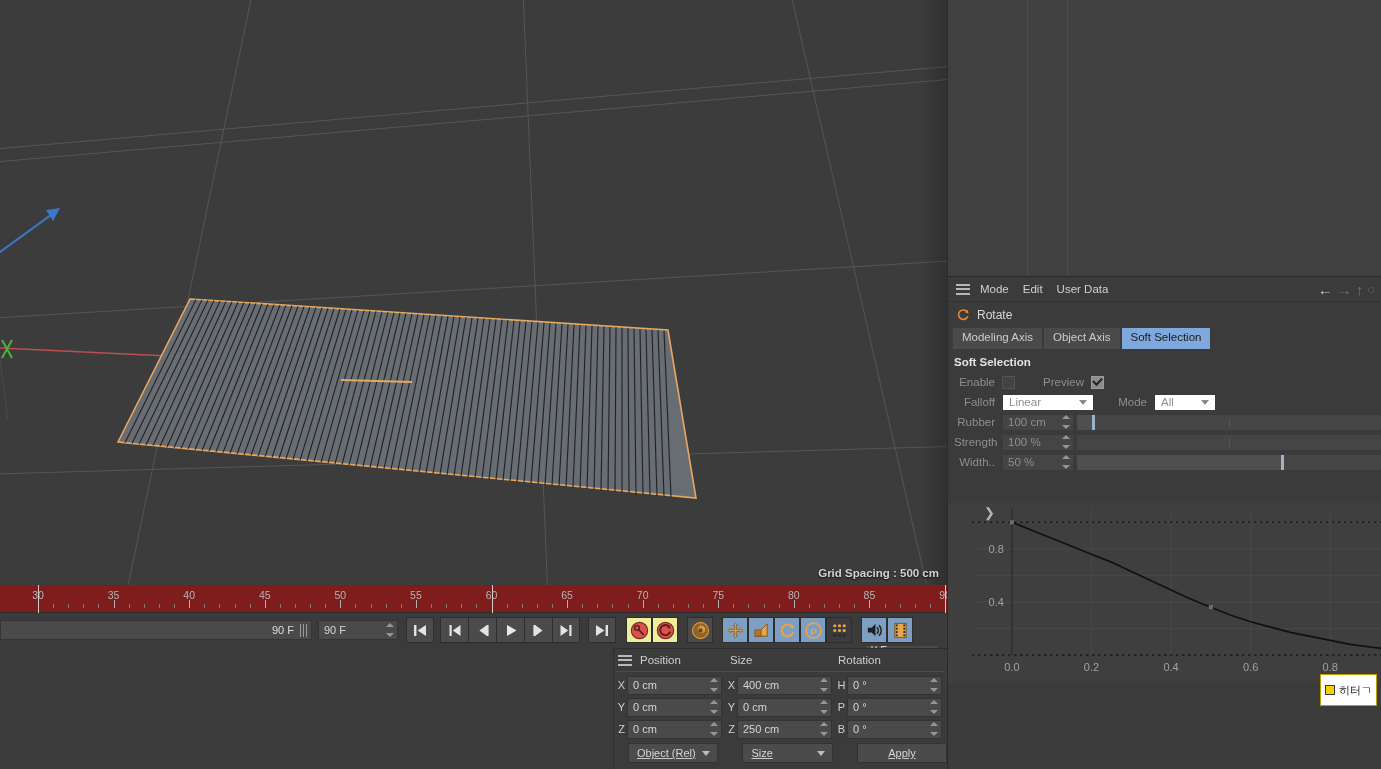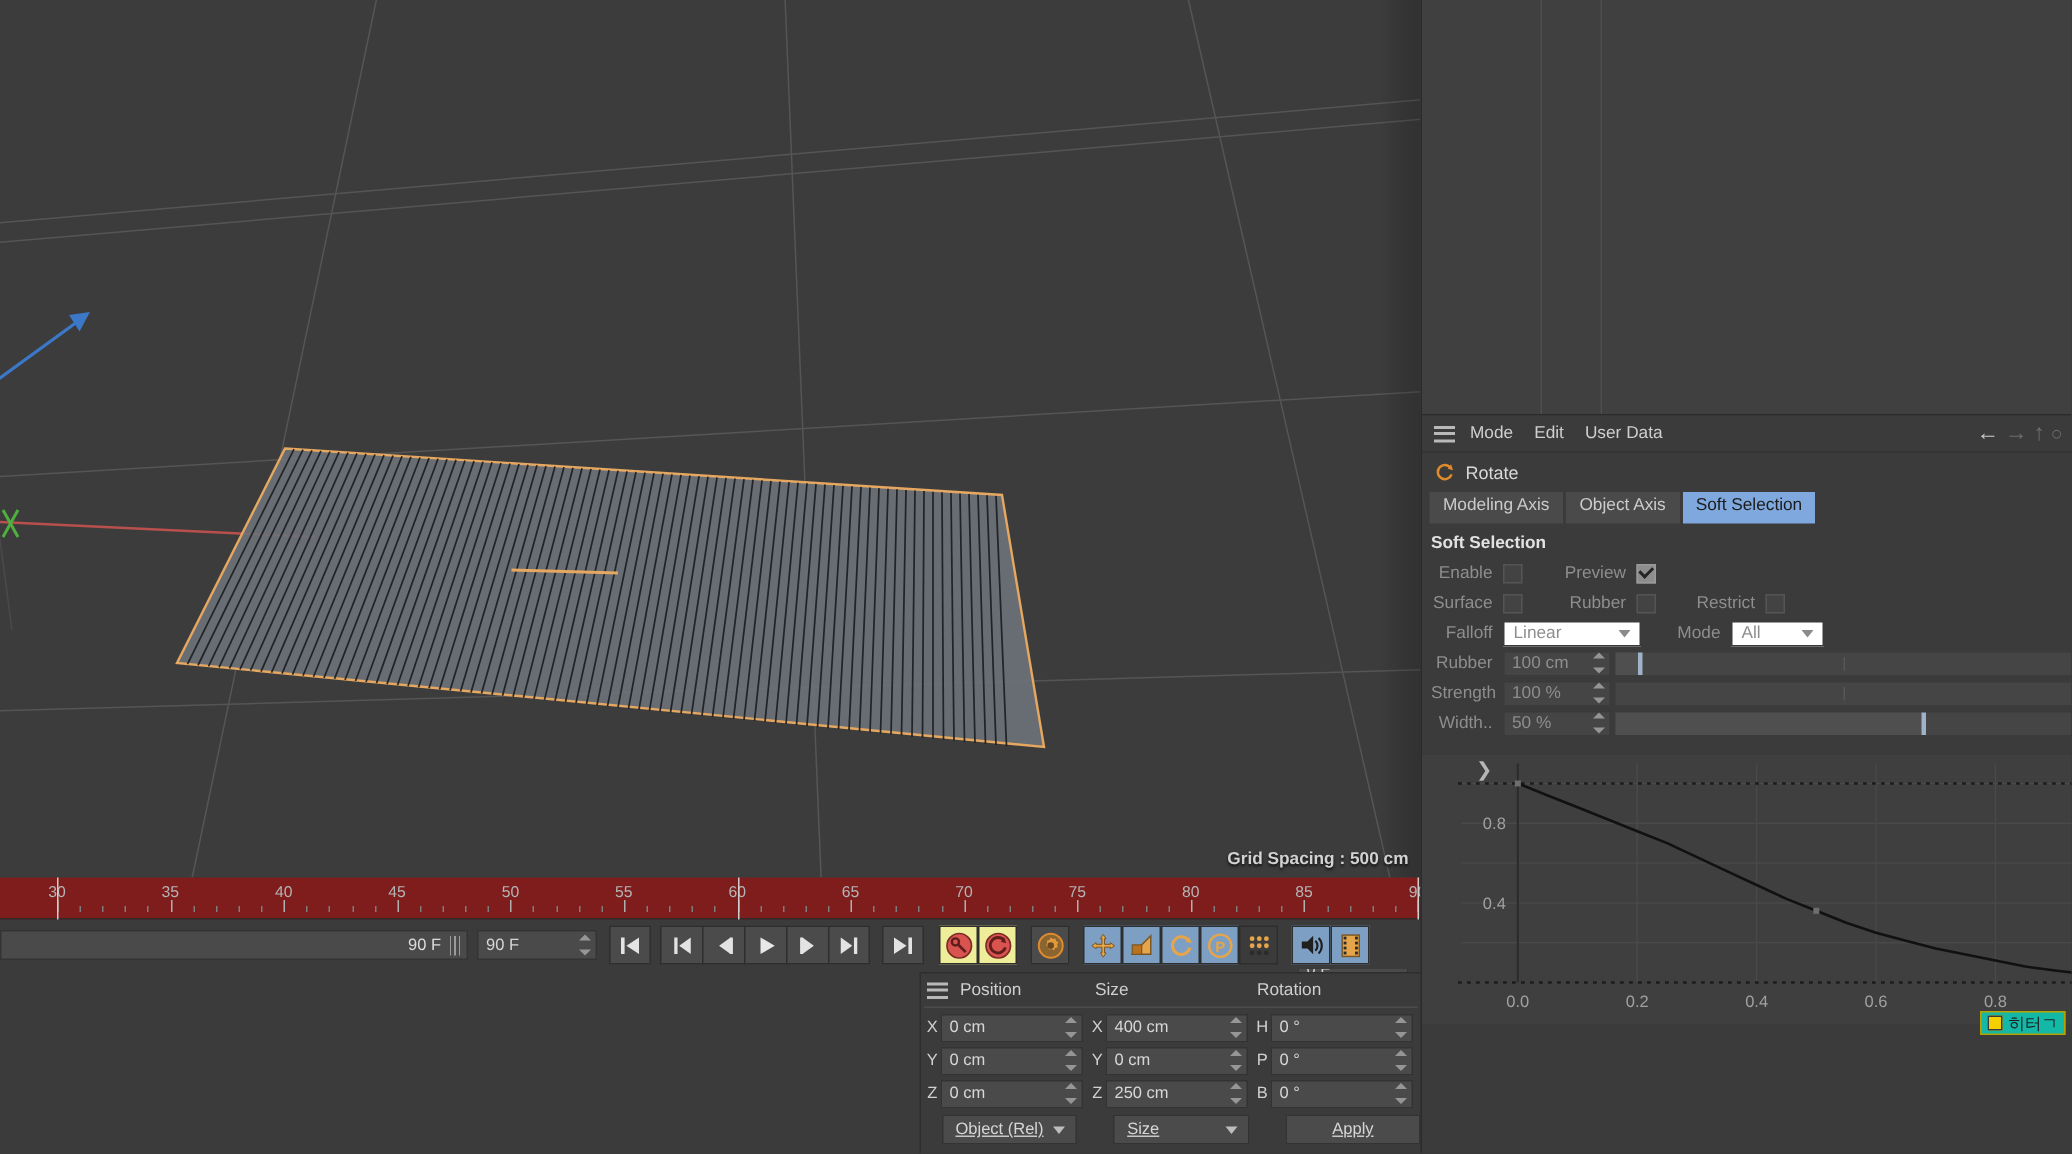--- a/index.html
+++ b/index.html
@@ -169,22 +169,22 @@
   }
   .slider-fill { position:absolute; left:0; top:0; bottom:0; background:#4f4f4f; }
   .slider-handle { position:absolute; top:0; bottom:0; width:3px; background:#9fb3c8; }
   .slider-mid { position:absolute; top:3px; bottom:3px; width:1px; background:#575757; }
 
   #graph-area { position:absolute; left:0; top:226px; width:434px; height:180px; }
   #graph-svg { position:absolute; left:0; top:0; }
   .g-tick-lbl { font-size:11px; fill:#a0a0a0; font-family:"Liberation Sans", sans-serif; }
 
   #ime-indicator {
-    position:absolute; left:1320px; top:674px; height:16px;
-    background:#14b8a6; border:1px solid #b9a200;
+    position:absolute; left:1320px; top:674px; height:32px;
+    background:#ffffff; border:1px solid #b9a200;
     display:flex; align-items:center; padding:0 4px; gap:4px;
     font-size:11px; color:#1d1d1d;font-family:Liberation Mono, monospace;
   }
   #ime-indicator .sq { width:10px; height:10px; background:#f5d000; border:1px solid #3a3a3a; }
   .arrow-ico { font-size:15px; line-height:1; color:#6e6e6e; }
   .arrow-ico.act { color:#c9c9c9; }
 </style>
 </head>
 <body>
 
@@ -686,28 +686,20 @@
 
   <div class="section-title">Soft Selection</div>
 
   <div class="prow">
     <span class="plabel" style="width:48px;">Enable</span>
     <span class="cbox"></span>
     <span class="plabel" style="width:76px;">Preview</span>
     <span class="cbox checked"></span>
   </div>
 
-  <div class="prow">
-    <span class="plabel" style="width:48px;">Surface</span>
-    <span class="cbox"></span>
-    <span class="plabel" style="width:76px;">Rubber</span>
-    <span class="cbox"></span>
-    <span class="plabel" style="width:73px;">Restrict</span>
-    <span class="cbox"></span>
-  </div>
 
   <div class="prow">
     <span class="plabel" style="width:48px;">Falloff</span>
     <span class="psel" style="width:92px;">
         <span>Linear</span>
         <span class="chev"></span>
       </span>
     <span class="plabel" style="width:60px;">Mode</span>
     <span class="psel" style="width:62px;">
         <span>All</span>

